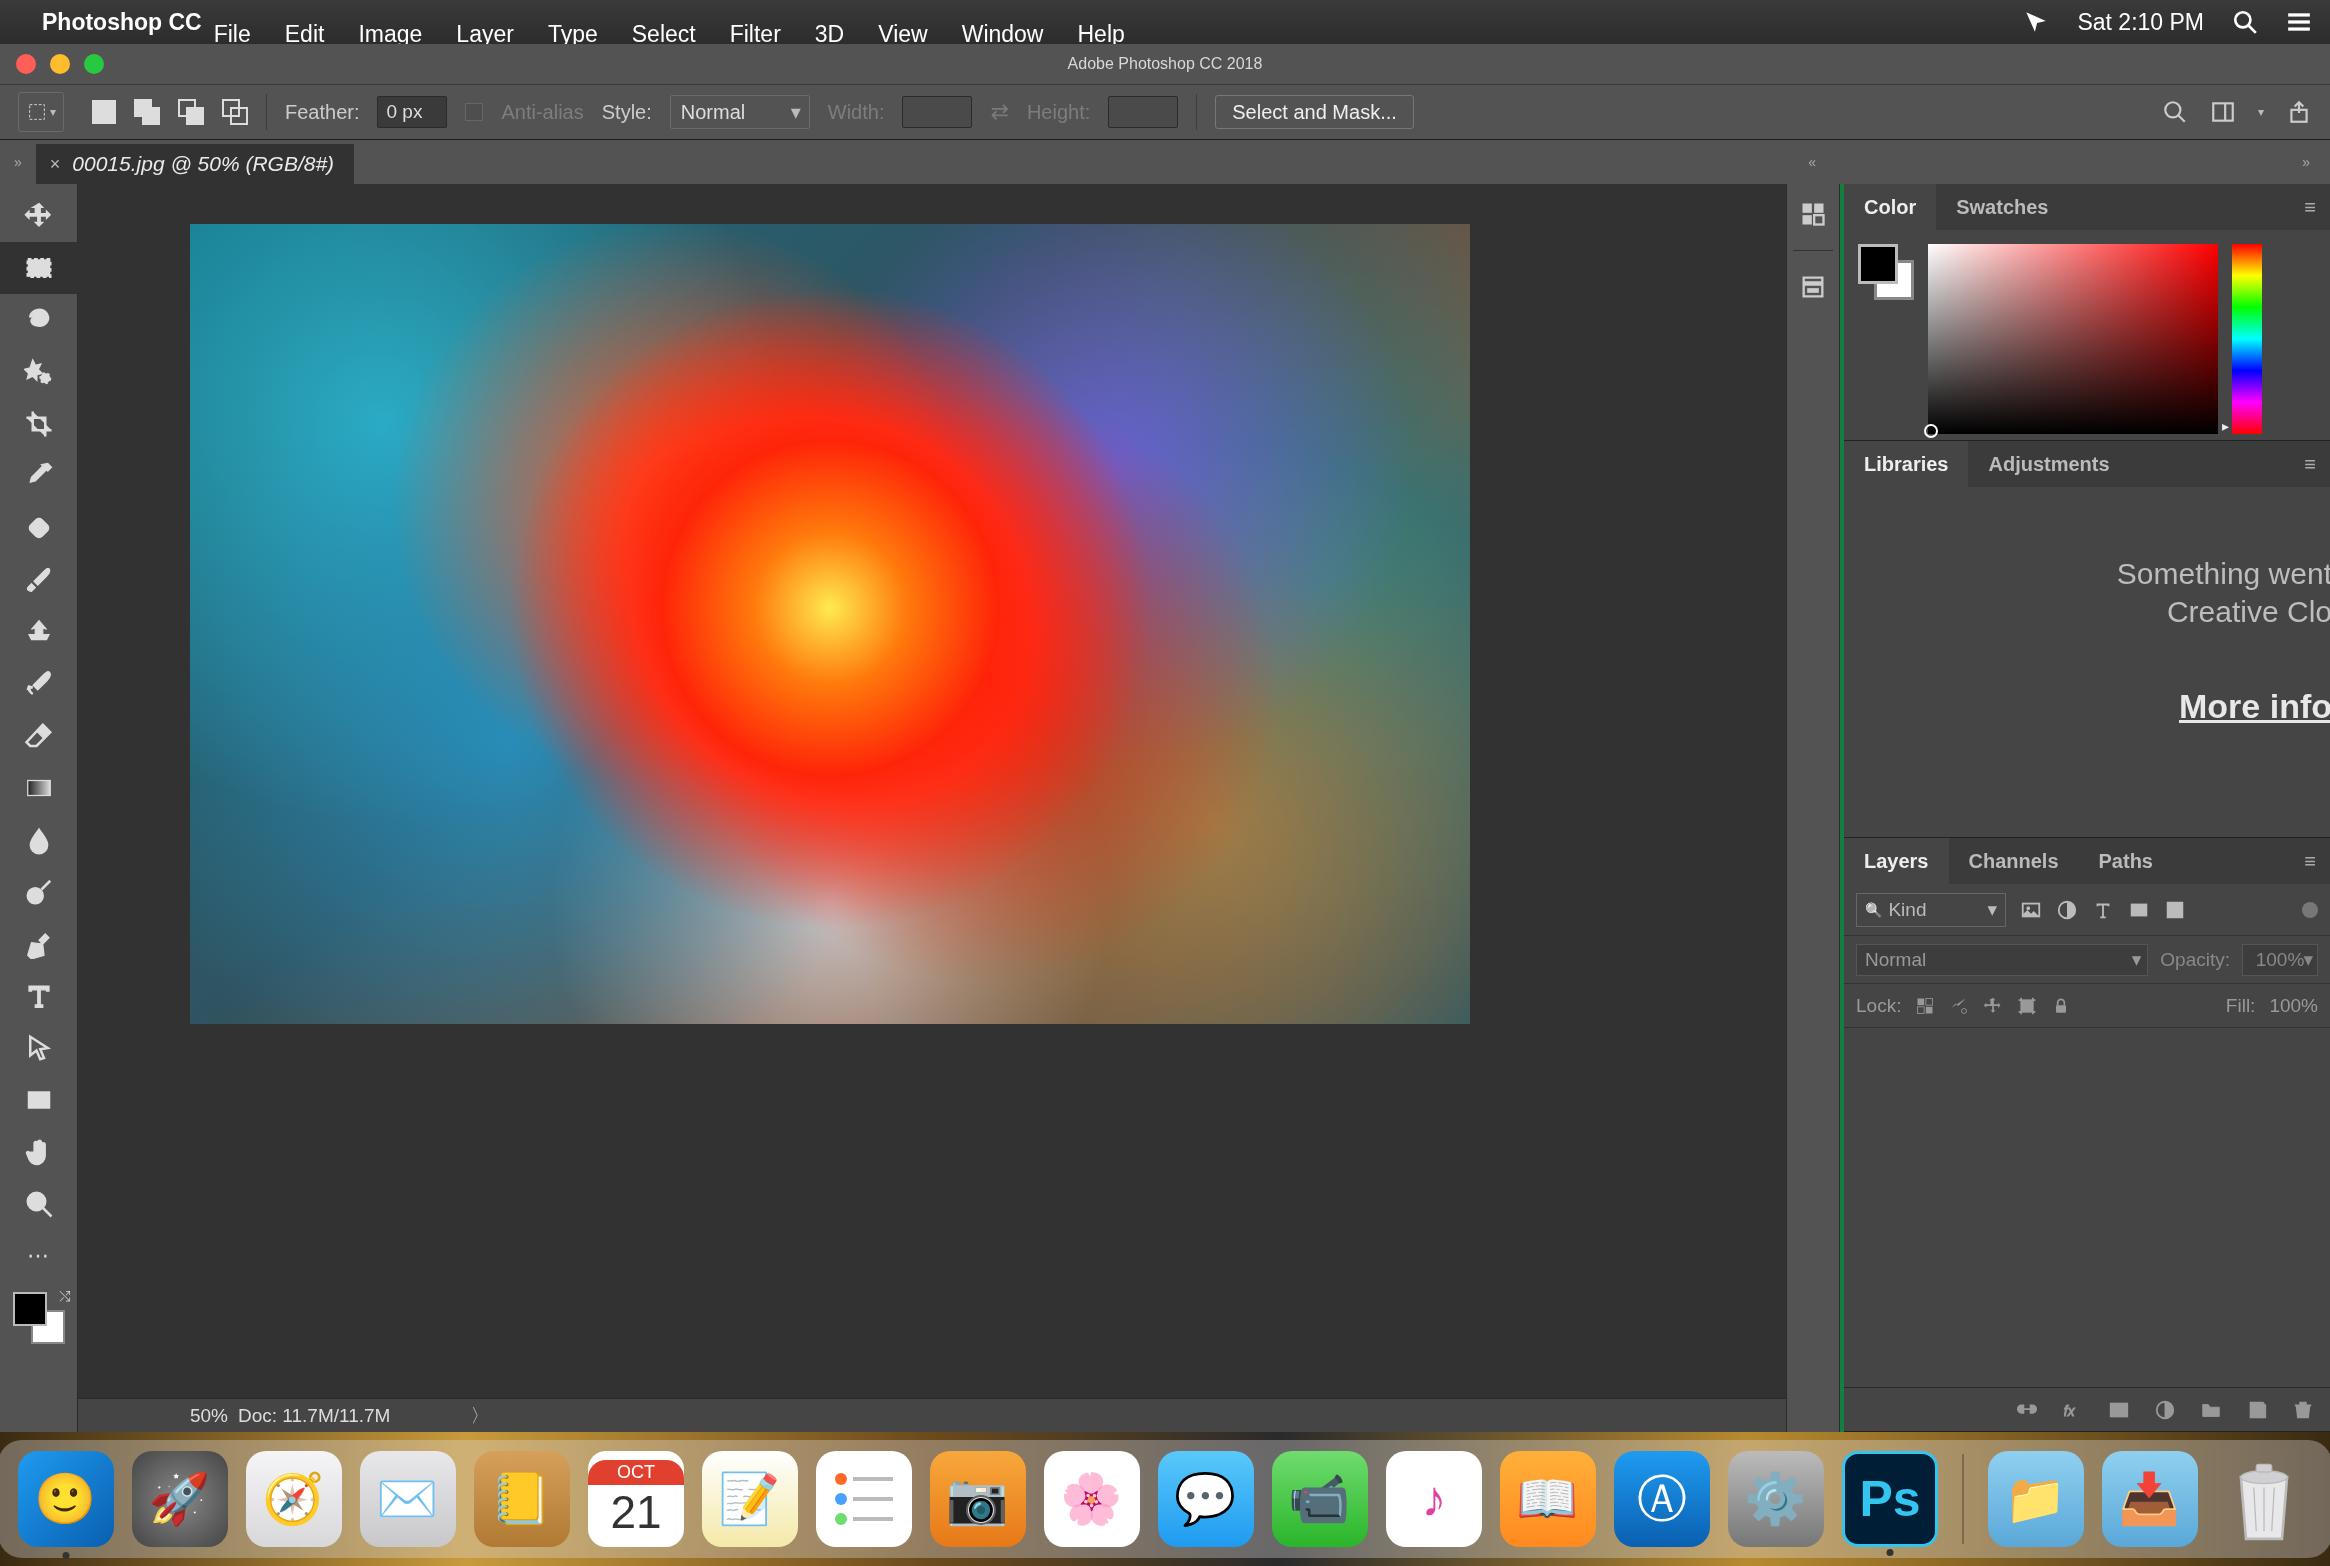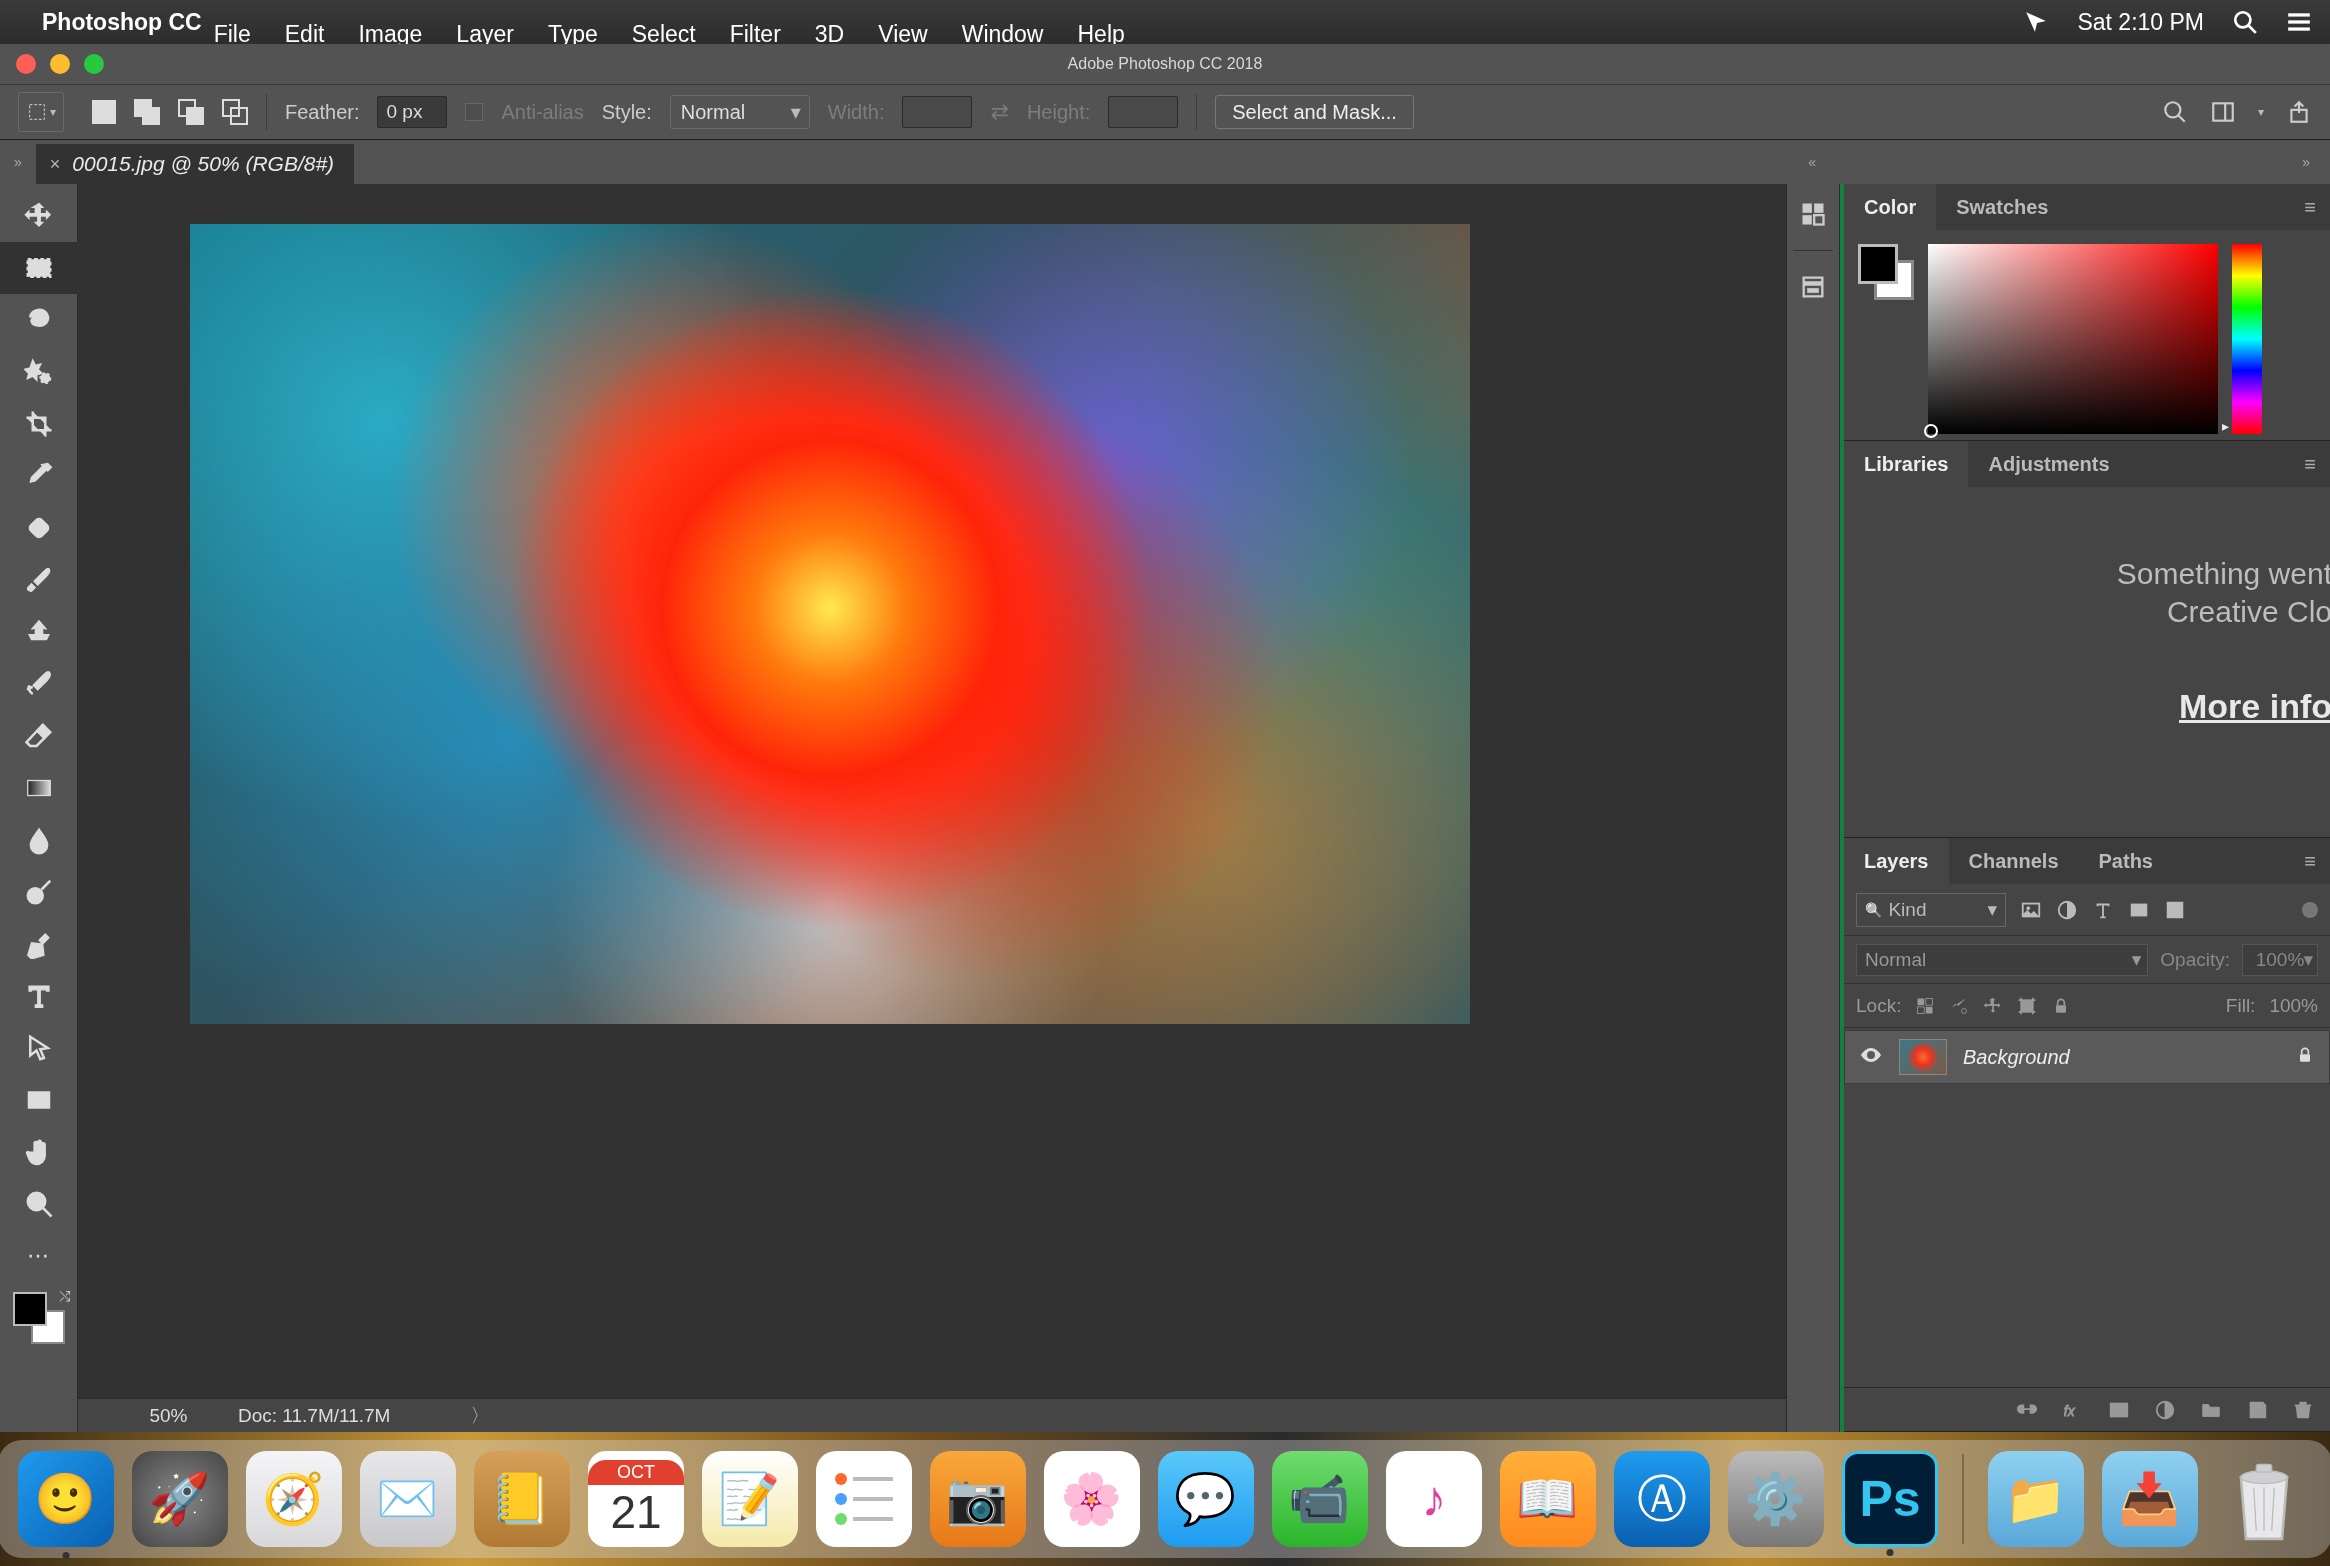--- a/index.html
+++ b/index.html
@@ -67,21 +67,21 @@
  radial-gradient(circle at 72% 30%, rgba(120,100,220,.7) 0%, rgba(120,100,220,0) 28%),
  radial-gradient(circle at 25% 65%, rgba(60,150,190,.75) 0%, rgba(60,150,190,0) 35%),
  radial-gradient(circle at 80% 75%, rgba(170,130,80,.8) 0%, rgba(170,130,80,0) 32%),
  radial-gradient(circle at 15% 25%, rgba(70,180,200,.8) 0%, rgba(70,180,200,0) 32%),
  radial-gradient(circle at 88% 45%, rgba(40,130,140,.85) 0%, rgba(40,130,140,0) 34%),
  radial-gradient(circle at 50% 85%, rgba(230,230,235,.7) 0%, rgba(230,230,235,0) 30%),
  linear-gradient(135deg,#2a6f7d,#3c5660 40%,#7a5a46 70%,#3a5a62);
  filter:contrast(1.1) saturate(1.2);
 }
 #statusbar { position:absolute; left:78px; right:490px; bottom:134px; height:34px; background:#454545; color:#ddd; font-size:19px; display:flex; align-items:center; border-top:1px solid #2a2a2a;}
-#statusbar .zoom{width:150px; text-align:center;padding-left:31px;}
+#statusbar .zoom{width:150px; text-align:right;padding-left:31px;}
 #statusbar .doc{flex:0 0 auto; padding:0 80px 0 10px;}
 #statusbar .arrow{color:#bbb;}
 
 
 #midstrip { position:absolute; top:184px; right:490px; width:54px; bottom:134px; background:#535353; border-left:1px solid #2b2b2b; border-right:1px solid #2b2b2b;}
 #midstrip .ico{height:60px;display:flex;align-items:center;justify-content:center;}
 #midstrip svg{width:28px;height:28px;fill:#ccc;}
 
 
 #rcol { position:absolute; top:184px; right:0; width:490px; bottom:134px; background:#454545; border-left:4px solid #15803d; display:flex; flex-direction:column; }
@@ -531,31 +531,20 @@
           <path d="M5 2v3M19 2v3M5 22v-3M19 22v-3M2 5h3M2 19h3M22 5h-3M22 19h-3"></path>
         </svg>
       <svg viewBox="0 0 24 24">
           <rect x="6" y="11" width="12" height="9" rx="1"></rect>
           <path d="M8 11V8a4 4 0 0 1 8 0v3" fill="none" stroke="#999" stroke-width="2"></path>
         </svg>
       <span class="fill-lab">Fill:</span>
       <div class="pct"><span>100%</span></div>
     </div>
 
-    <div class="layer-item">
-      <span class="eye"><svg viewBox="0 0 24 24">
-            <path d="M12 5c5 0 9 5 10 7-1 2-5 7-10 7S3 14 2 12c1-2 5-7 10-7zm0 3a4 4 0 1 0 0 8 4 4 0 0 0 0-8z"></path>
-          </svg></span>
-      <div class="thumb"></div>
-      <span class="name">Background</span>
-      <span class="lock"><svg viewBox="0 0 24 24">
-            <rect x="6" y="11" width="12" height="9" rx="1"></rect>
-            <path d="M8 11V8a4 4 0 0 1 8 0v3" fill="none" stroke="#ddd" stroke-width="2"></path>
-          </svg></span>
-    </div>
 
     <div style="flex:1;"></div>
     <div class="lay-footer">
       <svg viewBox="0 0 24 24" fill="none" stroke-width="2">
           <path d="M9 15H6a4 4 0 0 1 0-8h3M15 7h3a4 4 0 0 1 0 8h-3M8 11h8"></path>
         </svg>
       <svg viewBox="0 0 24 24">
           <text x="2" y="18" font-size="15" font-style="italic" fill="#999">fx</text>
         </svg>
       <svg viewBox="0 0 24 24" fill="none" stroke-width="2">

